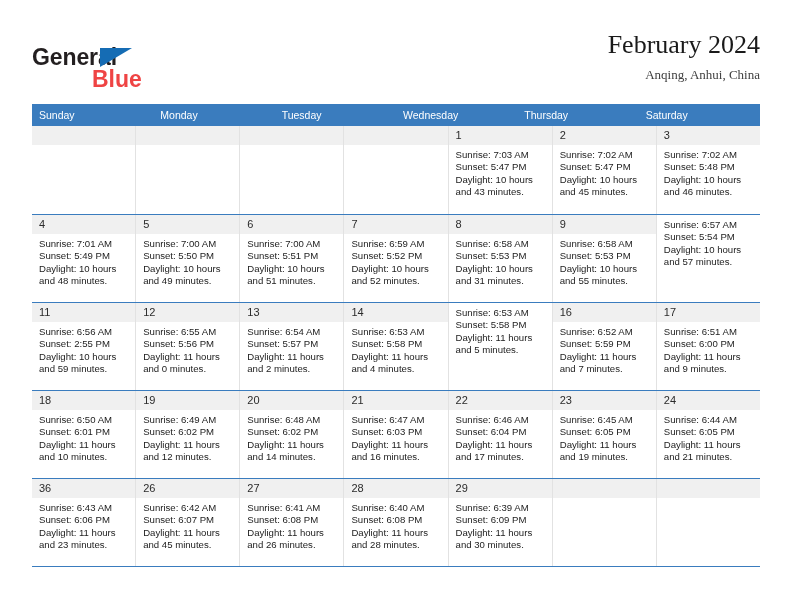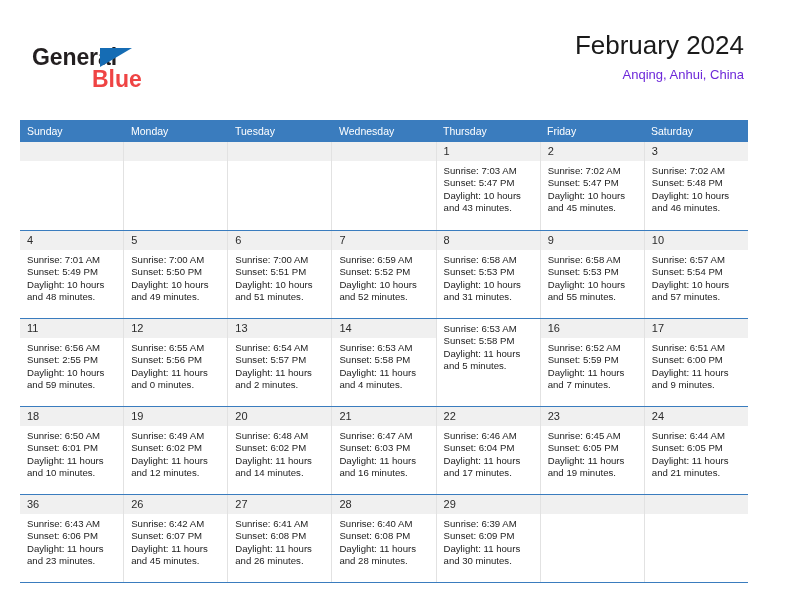--- a/index.html
+++ b/index.html
@@ -62,45 +62,45 @@
     position: absolute;
     left: 60px;
     top: 22px;
     font-size: 23px;
     color: #ef4444;
     line-height: 26px;
   }
 
   .title-block {
     position: absolute;
-    right: 16px;
+    right: 0;
     top: 0;
     text-align: right;
+    font-family: Liberation Serif, serif;
   }
   .cal-title {
     font-size: 26px;
     color: #1a1a1a;
     line-height: 34px;
     white-space: nowrap;
   }
   .cal-subtitle {
     font-size: 13px;
-    color: #6d28d9;
+    color: #404040;
     line-height: 20px;
     margin-top: 3px;
     white-space: nowrap;
   }
 
   
   .calendar {
     position: absolute;
-    left: 20px;
+    left: 32px;
     top: 104px;
     width: 728px;
-    margin-top: 16px;
   }
   .weekhead {
     display: flex;
     background: #3a7cbe;
     height: 22px;
   }
   .weekhead .wh {
     flex: 1 1 0;
     color: #ffffff;
     font-size: 10.5px;
@@ -181,21 +181,20 @@
 
   </div>
 
   <div class="calendar">
     <div class="weekhead">
         <div class="wh">Sunday</div>
         <div class="wh">Monday</div>
         <div class="wh">Tuesday</div>
         <div class="wh">Wednesday</div>
         <div class="wh">Thursday</div>
-        <div class="wh">Friday</div>
         <div class="wh">Saturday</div>
       </div>
     <div class="weeks-container">
         <div class="week">
           <div class="daycell empty">
             <div class="daynum-band">
               <span class="daynum"></span>
             </div>
           </div>
           <div class="daycell empty">
@@ -308,23 +307,20 @@
               <span class="daynum">9</span>
             </div>
             <div class="details">
               <div>Sunrise: 6:58 AM</div>
               <div>Sunset: 5:53 PM</div>
               <div>Daylight: 10 hours</div>
               <div>and 55 minutes.</div>
             </div>
           </div>
           <div class="daycell">
-            <div class="daynum-band">
-              <span class="daynum">10</span>
-            </div>
             <div class="details">
               <div>Sunrise: 6:57 AM</div>
               <div>Sunset: 5:54 PM</div>
               <div>Daylight: 10 hours</div>
               <div>and 57 minutes.</div>
             </div>
           </div>
         </div>
         <div class="week">
           <div class="daycell">

